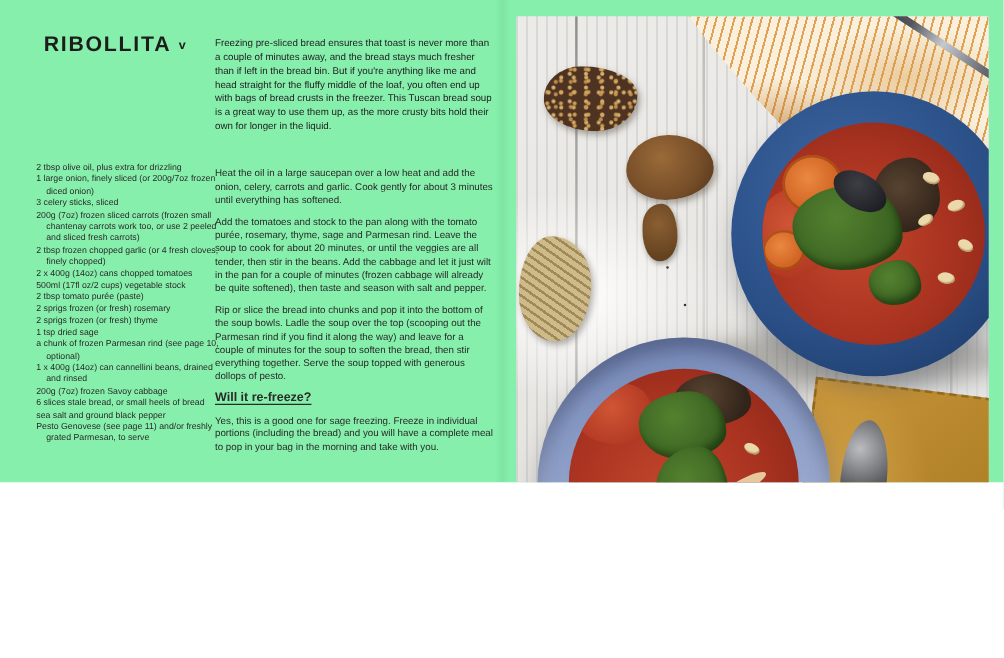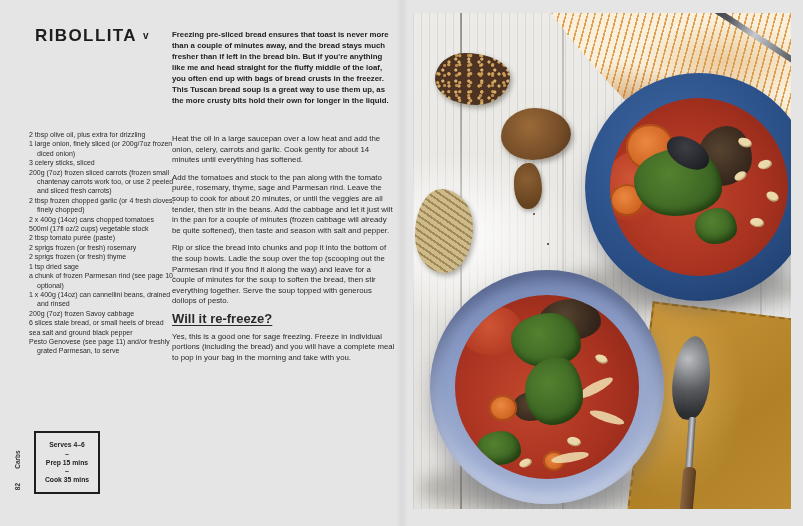--- a/index.html
+++ b/index.html
@@ -1,35 +1,35 @@
 <!DOCTYPE html>
 <html><head>
 <meta charset="utf-8">
 <style>
   html,body { margin:0; padding:0; background:#ffffff; }
   .spread {
-    position:relative; width:803px; height:526px; overflow:hidden;
-    background:#e5e5e5; font-family:"Liberation Sans", sans-serif; color:#1c1c1a;
+    position:relative; width:803px; height:386px; overflow:hidden;
+    background:#86efac; font-family:"Liberation Sans", sans-serif; color:#1c1c1a;
   }
   .gutter { position:absolute; left:396px; top:0; width:12px; height:100%;
     background:linear-gradient(90deg, transparent, rgba(0,0,0,0.05), transparent); }
 
   
   .title-row { position:absolute; left:35px; top:26px; }
   .title { font-size:17px; font-weight:bold; letter-spacing:1.4px; color:#1d1d1b; display:inline-block; }
   .diet { font-size:10px; font-weight:bold; margin-left:6px; vertical-align:2px; letter-spacing:0; }
 
   .intro { position:absolute; left:172px; top:29px; width:222px;
-    font-size:7.8px; line-height:11px; font-weight:bold; color:#222; }
+    font-size:7.8px; line-height:11px; font-weight:normal; color:#222; }
 
   .method { position:absolute; left:172px; top:134px; width:224px;
     font-size:7.8px; line-height:10.6px; color:#2a2a28; }
   .method p { margin:0 0 7px 0; }
   .refreeze-h { font-weight:bold; text-decoration:underline; text-underline-offset:2px;
-    margin:2px 0 4px 0; font-size:13px; }
+    margin:2px 0 4px 0; font-size:10px; }
 
   .ingredients { position:absolute; left:29px; top:130px; width:152px;
     font-size:7px; line-height:9.4px; color:#2a2a28; list-style:none; margin:0; padding:0; }
   .ingredients li { padding-left:8px; text-indent:-8px; margin:0; }
 
   .info-box { position:absolute; left:34px; top:431px; width:58px;
     border:2px solid #1d1d1b; padding:7px 2px; text-align:center;
     font-size:6.8px; font-weight:bold; line-height:9.5px; color:#1d1d1b; }
   .info-box .sep { font-size:7px; line-height:8px; }
 
@@ -163,21 +163,21 @@
     <li>1 tsp dried sage</li>
     <li>a chunk of frozen Parmesan rind (see page 10, optional)</li>
     <li>1 x 400g (14oz) can cannellini beans, drained and rinsed</li>
     <li>200g (7oz) frozen Savoy cabbage</li>
     <li>6 slices stale bread, or small heels of bread</li>
     <li>sea salt and ground black pepper</li>
     <li>Pesto Genovese (see page 11) and/or freshly grated Parmesan, to serve</li>
   </ul>
 
   <div class="method">
-    <p>Heat the oil in a large saucepan over a low heat and add the onion, celery, carrots and garlic. Cook gently for about 14 minutes until everything has softened.</p>
+    <p>Heat the oil in a large saucepan over a low heat and add the onion, celery, carrots and garlic. Cook gently for about 3 minutes until everything has softened.</p>
     <p>Add the tomatoes and stock to the pan along with the tomato purée, rosemary, thyme, sage and Parmesan rind. Leave the soup to cook for about 20 minutes, or until the veggies are all tender, then stir in the beans. Add the cabbage and let it just wilt in the pan for a couple of minutes (frozen cabbage will already be quite softened), then taste and season with salt and pepper.</p>
     <p>Rip or slice the bread into chunks and pop it into the bottom of the soup bowls. Ladle the soup over the top (scooping out the Parmesan rind if you find it along the way) and leave for a couple of minutes for the soup to soften the bread, then stir everything together. Serve the soup topped with generous dollops of pesto.</p>
     <p class="refreeze-h">Will it re-freeze?</p>
     <p>Yes, this is a good one for sage freezing. Freeze in individual portions (including the bread) and you will have a complete meal to pop in your bag in the morning and take with you.</p>
   </div>
 
   <div class="info-box">
     <div>Serves 4–6</div>
     <div class="sep">–</div>
     <div>Prep 15 mins</div>

